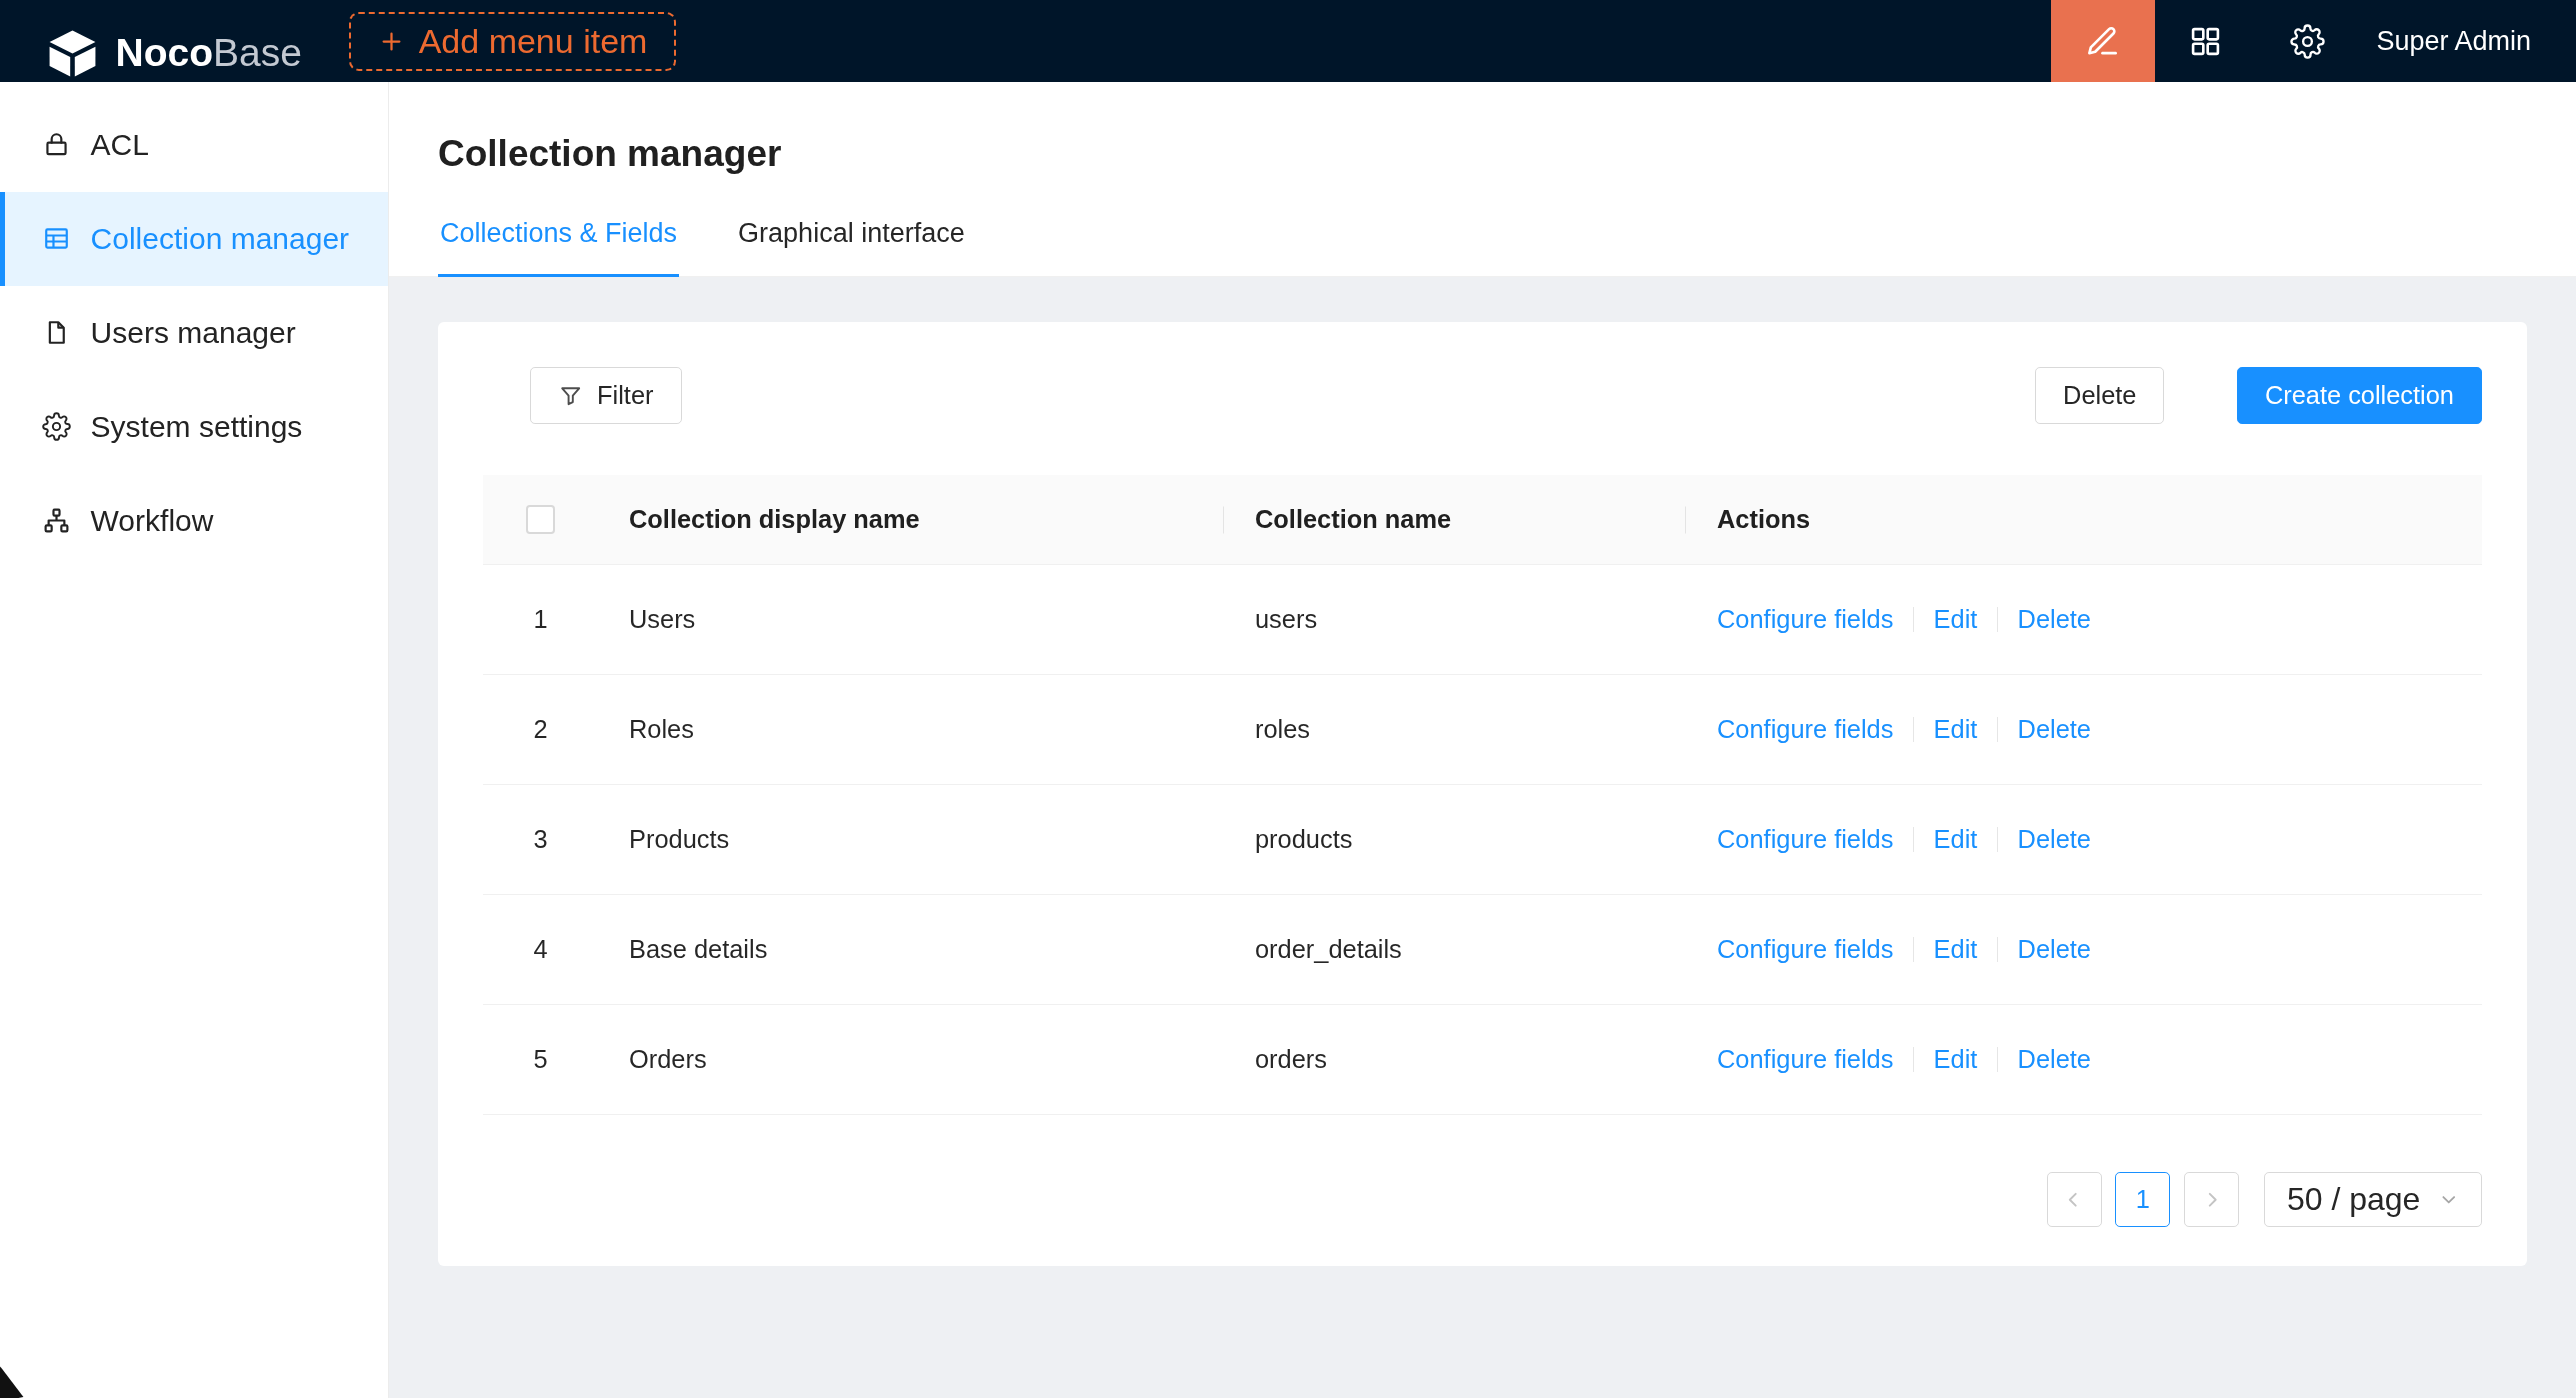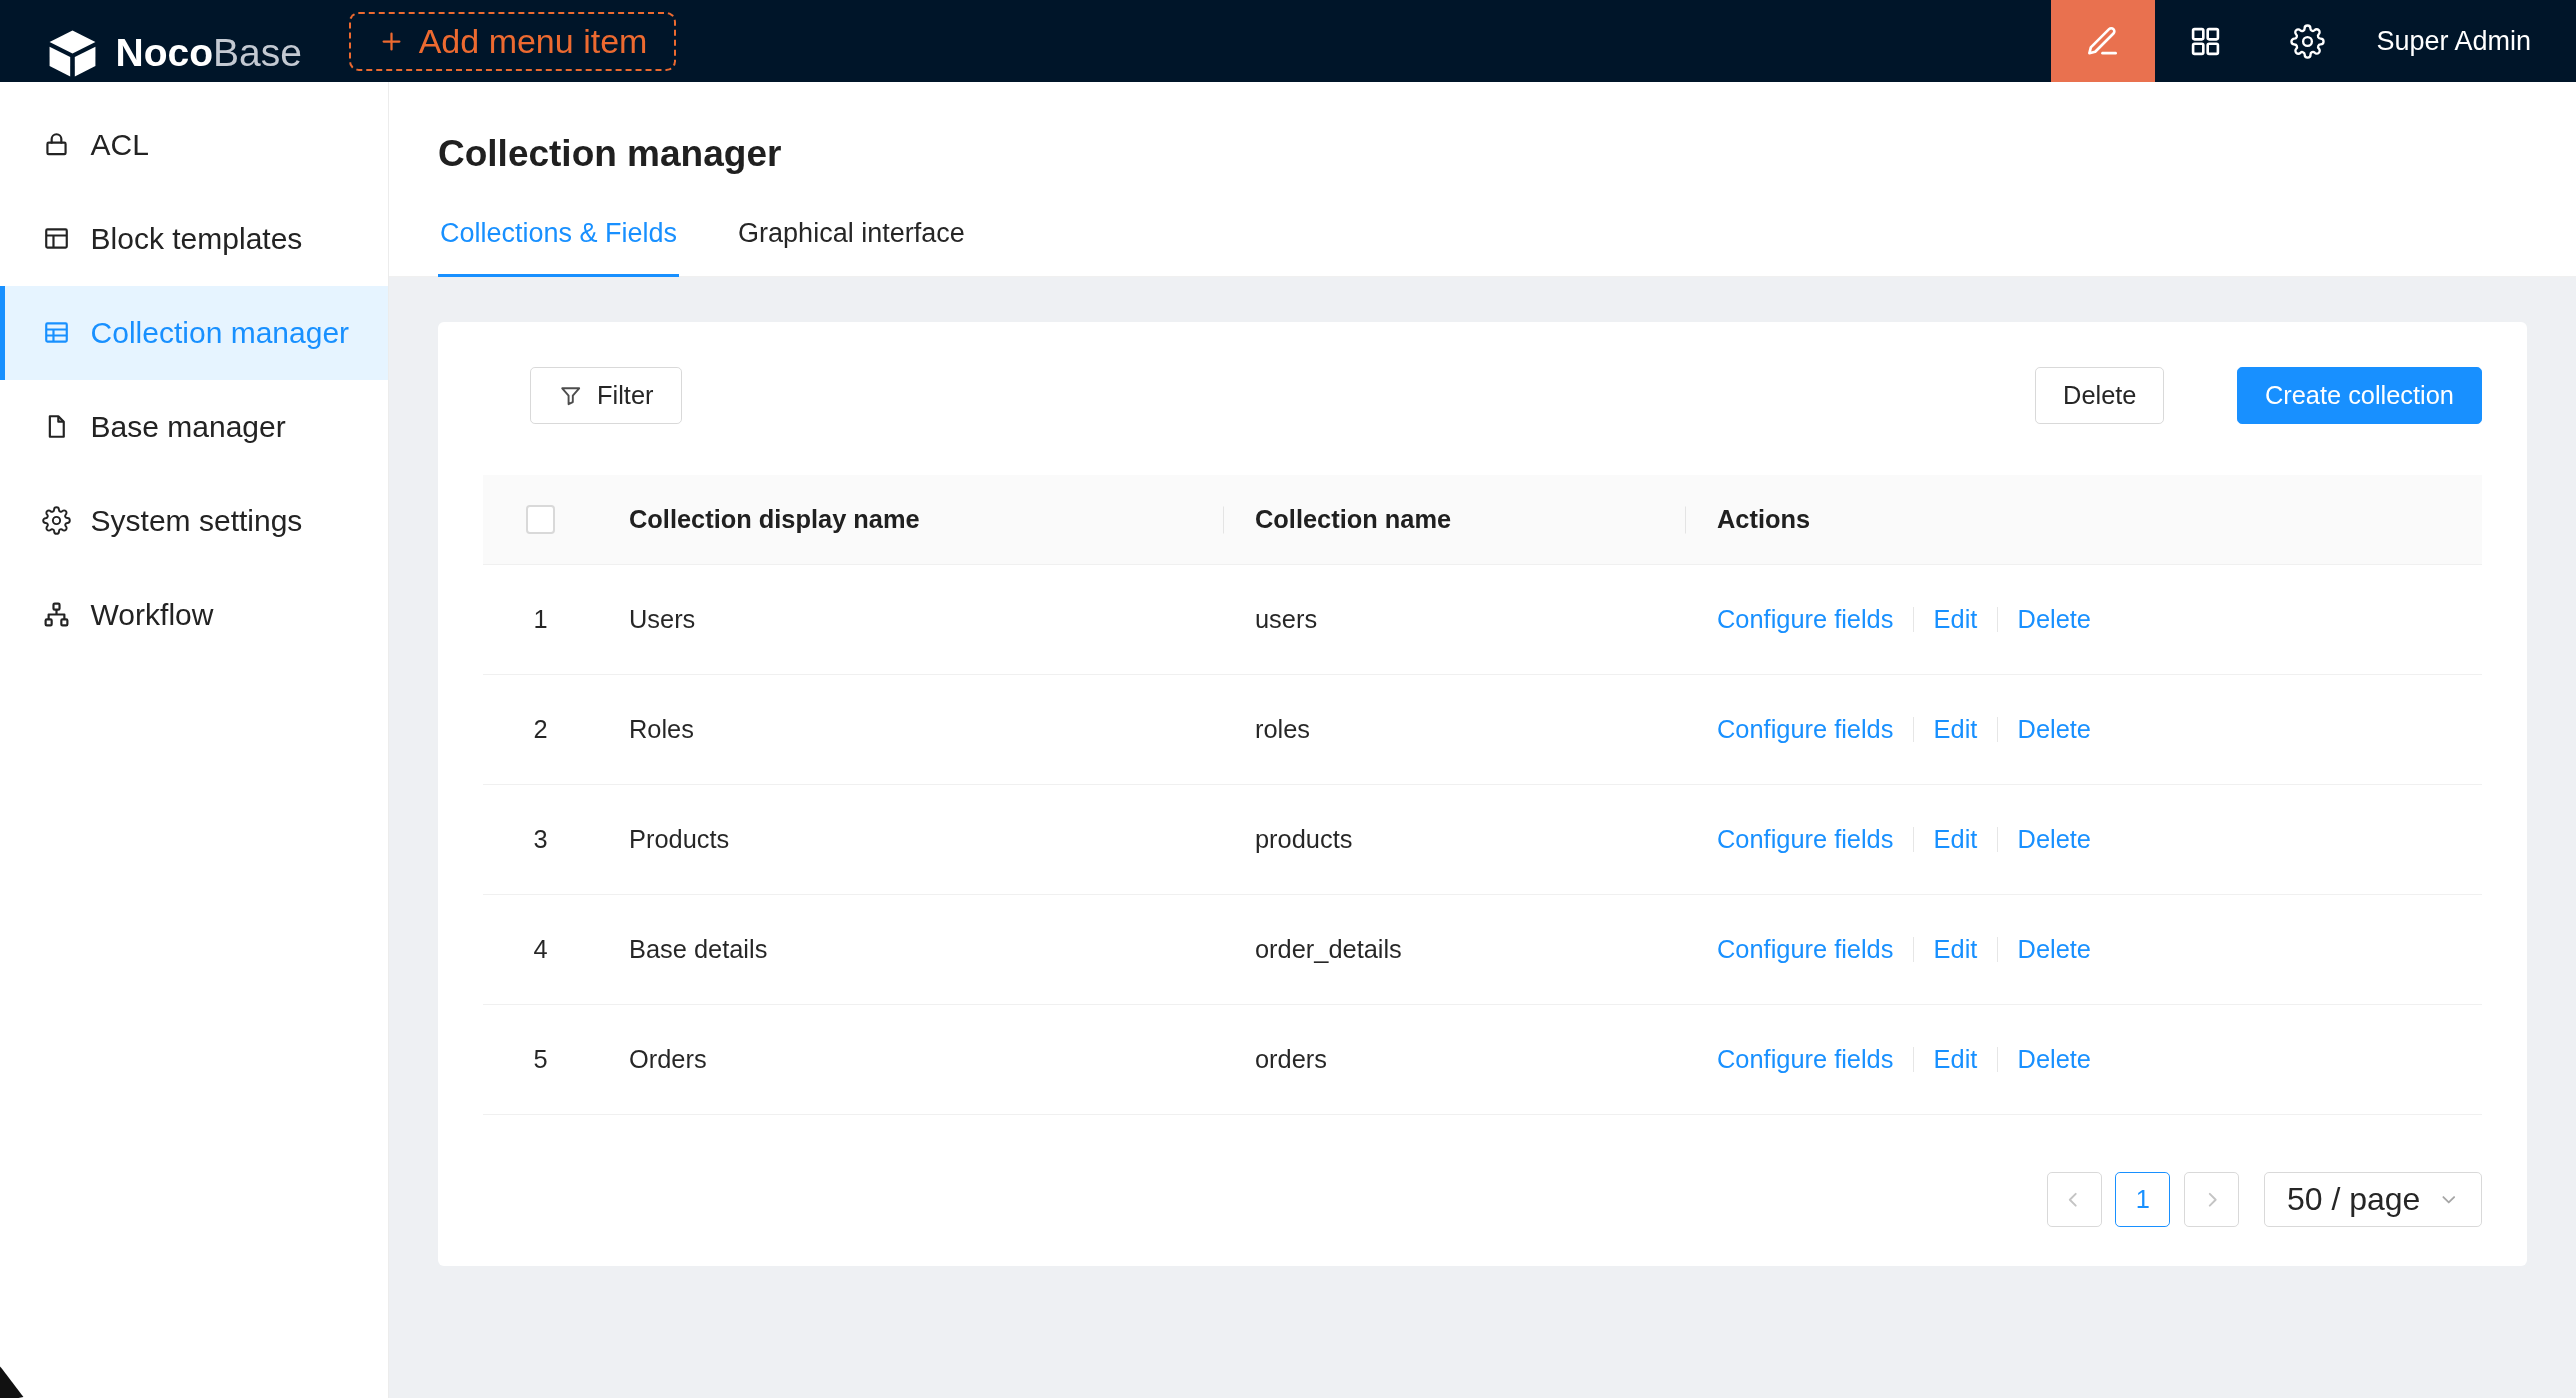--- a/index.html
+++ b/index.html
@@ -120,40 +120,33 @@
 </div>
 
 <div class="sidebar">
   <div class="side-item">
     <svg viewBox="0 0 24 24" fill="none" stroke="currentColor" stroke-width="1.8" stroke-linecap="round">
         <rect x="4.5" y="10.5" width="15" height="9.5" rx="1"></rect>
         <path d="M8 10.5V7.5a4 4 0 0 1 8 0v3"></path>
       </svg>
     <span>ACL</span>
   </div>
-  <div class="side-item">
-    <svg viewBox="0 0 24 24" fill="none" stroke="currentColor" stroke-width="1.8">
-        <rect x="3.5" y="4.5" width="17" height="15" rx="1"></rect>
-        <path d="M3.5 9.5h17M9.5 9.5v10"></path>
-      </svg>
-    <span>Block templates</span>
-  </div>
   <div class="side-item active">
     <svg viewBox="0 0 24 24" fill="none" stroke="currentColor" stroke-width="1.8">
         <rect x="3.5" y="4.5" width="17" height="15" rx="1"></rect>
         <path d="M3.5 9.5h17M3.5 14.5h17M9.5 9.5v10"></path>
       </svg>
     <span>Collection manager</span>
   </div>
   <div class="side-item">
     <svg viewBox="0 0 24 24" fill="none" stroke="currentColor" stroke-width="1.8" stroke-linejoin="round">
         <path d="M6.5 3.5h7l4.5 4.5v12.5H6.5z"></path>
         <path d="M13.5 3.5v4.5H18"></path>
       </svg>
-    <span>Base manager</span>
+    <span>Users manager</span>
   </div>
   <div class="side-item">
     <svg viewBox="0 0 24 24" fill="none" stroke="currentColor" stroke-width="1.6" stroke-linecap="round" stroke-linejoin="round">
         <circle cx="12" cy="12" r="3"></circle>
         <path d="M19.4 15a1.65 1.65 0 0 0 .33 1.82l.06.06a2 2 0 0 1 0 2.83 2 2 0 0 1-2.83 0l-.06-.06a1.65 1.65 0 0 0-1.82-.33 1.65 1.65 0 0 0-1 1.51V21a2 2 0 0 1-2 2 2 2 0 0 1-2-2v-.09A1.65 1.65 0 0 0 9 19.4a1.65 1.65 0 0 0-1.82.33l-.06.06a2 2 0 0 1-2.83 0 2 2 0 0 1 0-2.83l.06-.06a1.65 1.65 0 0 0 .33-1.82 1.65 1.65 0 0 0-1.51-1H3a2 2 0 0 1-2-2 2 2 0 0 1 2-2h.09A1.65 1.65 0 0 0 4.6 9a1.65 1.65 0 0 0-.33-1.82l-.06-.06a2 2 0 0 1 0-2.83 2 2 0 0 1 2.83 0l.06.06a1.65 1.65 0 0 0 1.82.33H9a1.65 1.65 0 0 0 1-1.51V3a2 2 0 0 1 2-2 2 2 0 0 1 2 2v.09a1.65 1.65 0 0 0 1 1.51 1.65 1.65 0 0 0 1.82-.33l.06-.06a2 2 0 0 1 2.83 0 2 2 0 0 1 0 2.83l-.06.06a1.65 1.65 0 0 0-.33 1.82V9a1.65 1.65 0 0 0 1.51 1H21a2 2 0 0 1 2 2 2 2 0 0 1-2 2h-.09a1.65 1.65 0 0 0-1.51 1z"></path>
       </svg>
     <span>System settings</span>
   </div>
   <div class="side-item">
     <svg viewBox="0 0 24 24" fill="none" stroke="currentColor" stroke-width="1.8" stroke-linejoin="round">

